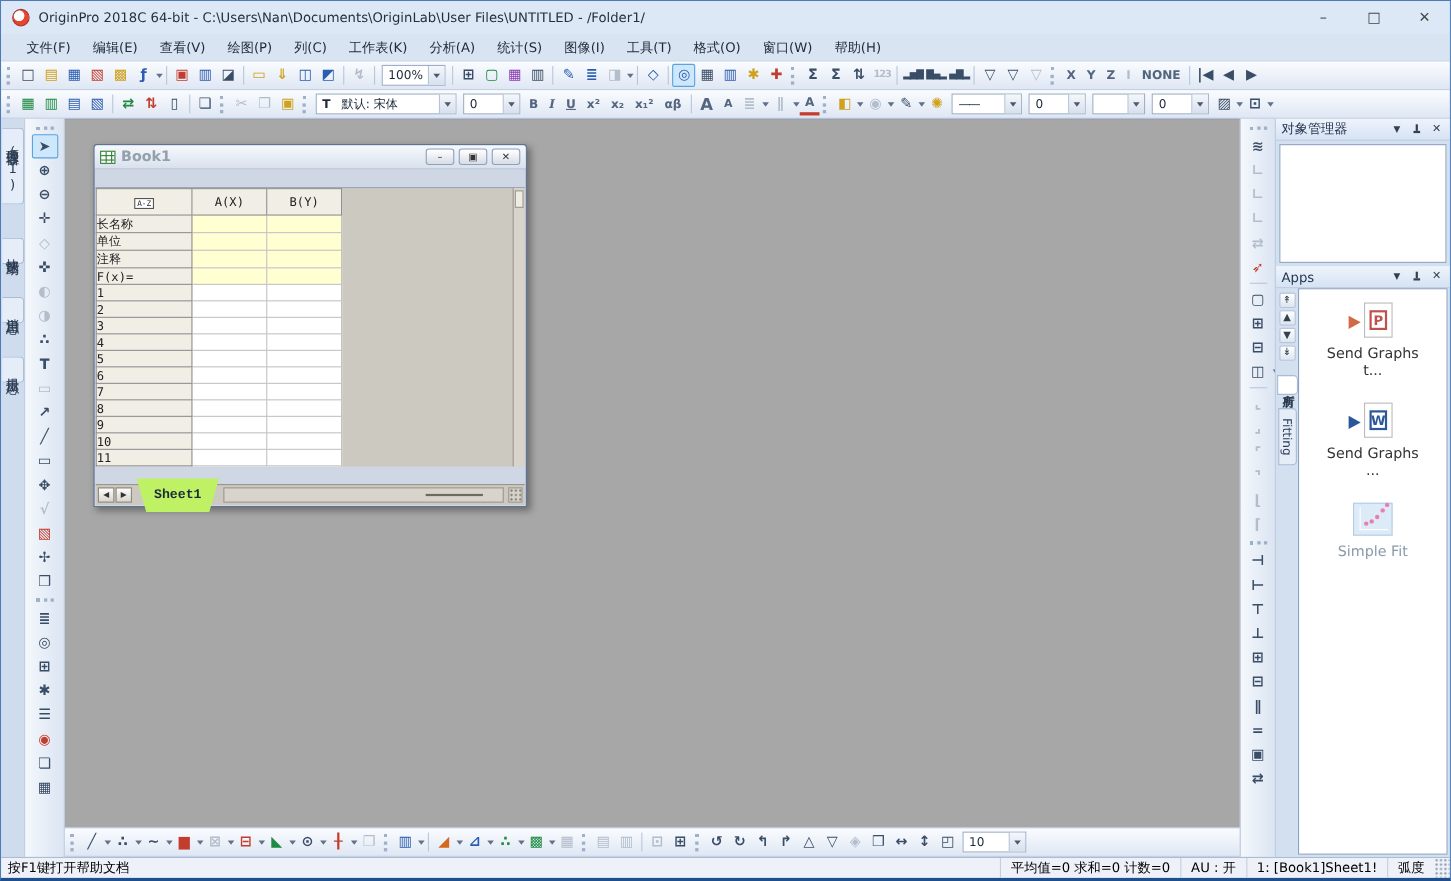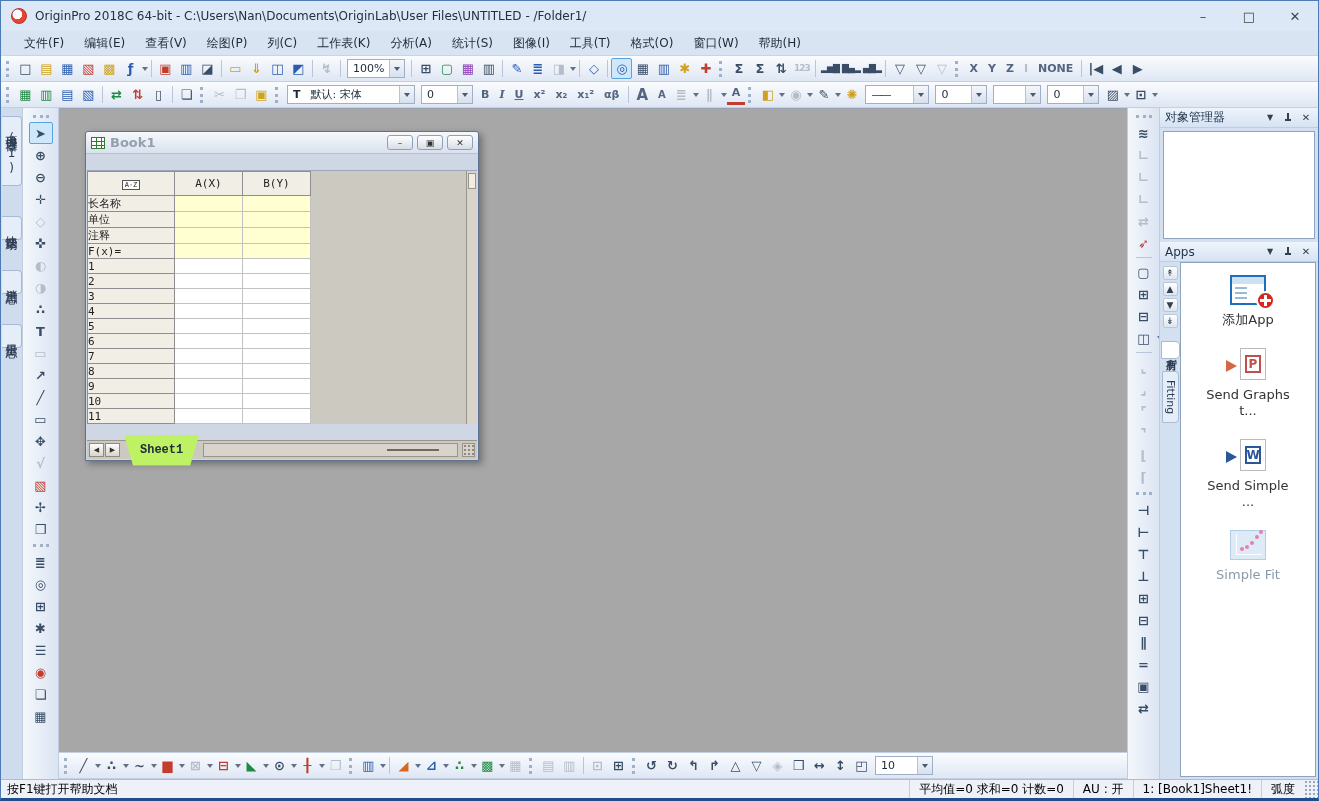--- a/index.html
+++ b/index.html
@@ -536,39 +536,32 @@
         <div class="rail">
           <span class="rail-btn">↟</span>
           <span class="rail-btn">▲</span>
           <span class="rail-btn">▼</span>
           <span class="rail-btn">↡</span>
           <span class="rtab cjk on">所有</span>
           <span class="rtab">Fitting</span>
         </div>
         <div class="apps-list">
           <div class="app-item">
-            <span class="ic-add">
-                <span class="lines"></span>
-                <span class="badge"></span>
-              </span>
-            <span class="app-label">添加App</span>
-          </div>
-          <div class="app-item">
             <span class="ic-doc ppt">
                 <span class="arr"></span>
                 <span class="lt">P</span>
               </span>
             <span class="app-label">Send Graphs t...</span>
           </div>
           <div class="app-item">
             <span class="ic-doc word">
                 <span class="arr"></span>
                 <span class="lt">W</span>
               </span>
-            <span class="app-label">Send Simple ...</span>
+            <span class="app-label">Send Graphs ...</span>
           </div>
           <div class="app-item">
             <span class="ic-fit">
                 <span class="pts"></span>
               </span>
             <span class="app-label dim">Simple Fit</span>
           </div>
         </div>
       </div>
     </div>

